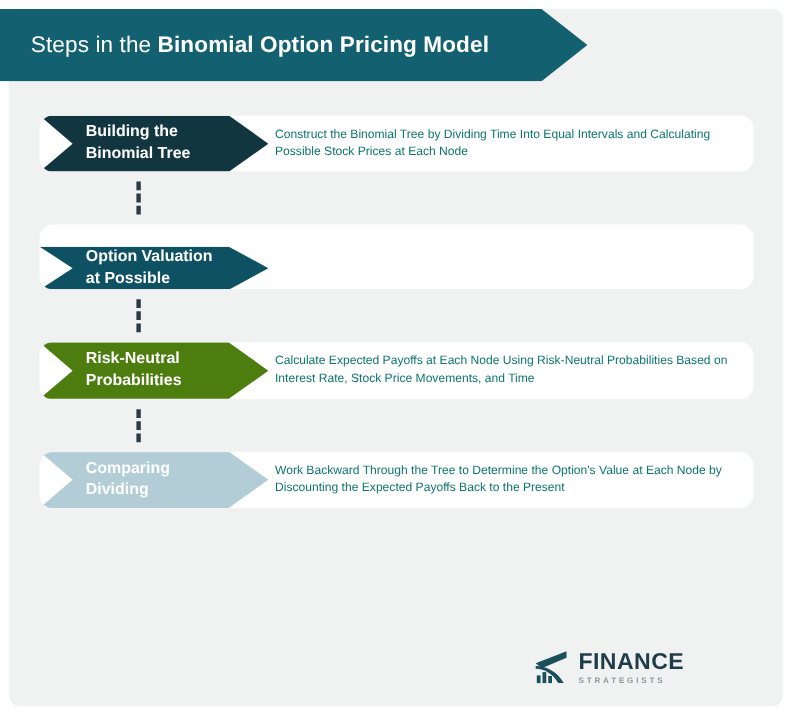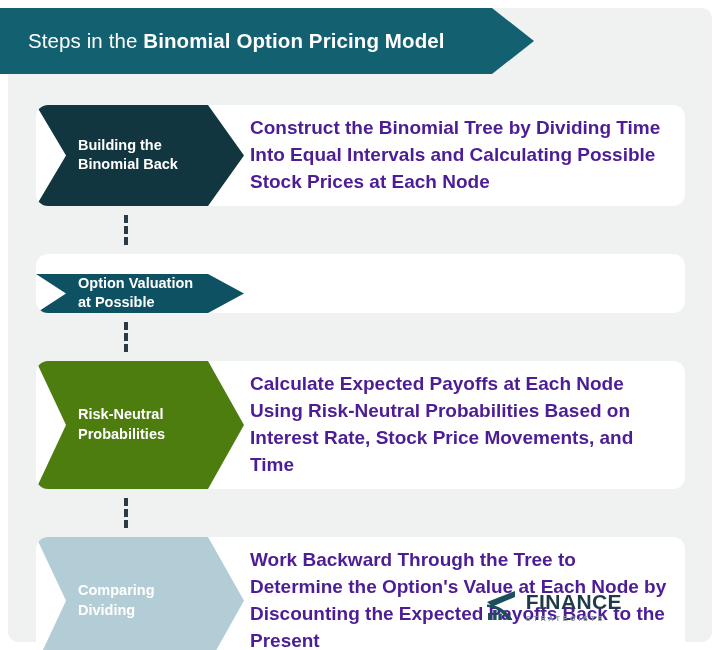--- a/index.html
+++ b/index.html
@@ -89,23 +89,23 @@
     font-size: 14.5px;
     line-height: 1.35;
     padding-left: 42px;
     padding-right: 12px;
   }
 
   .step-desc {
     flex: 1 1 auto;
     display: flex;
     align-items: center;
-    color: #4c1d95;
-    font-weight: bold;
-    font-size: 19px;
+    color: #0f766e;
+    font-weight: normal;
+    font-size: 11px;
     line-height: 1.42;
     padding: 10px 16px 10px 6px;
   }
 
   
   .connector {
     height: 48px;
     position: relative;
   }
   .connector::before {
@@ -117,21 +117,21 @@
     height: 30px;
     border-left: 4px dashed #2b3b44;
   }
 
   
   .logo {
     position: absolute;
     right: 30px;
     bottom: 28px;
     display: flex;
-    align-items: flex-start;
+    align-items: flex-end;
     gap: 7px;
   }
   .logo-mark {
     width: 34px;
     height: 30px;
     flex: none;
   }
   .logo-text {
     display: flex;
     flex-direction: column;
@@ -163,21 +163,21 @@
       <span>Steps in the </span><span class="bold">Binomial Option Pricing Model</span>
     </div>
   </div>
 
   <div class="steps">
 
     <div class="step-row">
       <div class="chevron" style="background: rgb(18, 54, 64);">
         <div class="chevron-label">
             <div>Building the</div>
-            <div>Binomial Back</div>
+            <div>Binomial Tree</div>
           </div>
       </div>
       <div class="step-desc">Construct the Binomial Tree by Dividing Time Into Equal Intervals and Calculating Possible Stock Prices at Each Node</div>
     </div>
 
     <div class="connector"></div>
 
     <div class="step-row">
       <div class="chevron" style="background: rgb(14, 81, 99); margin-top: 20px;">
         <div class="chevron-label">

